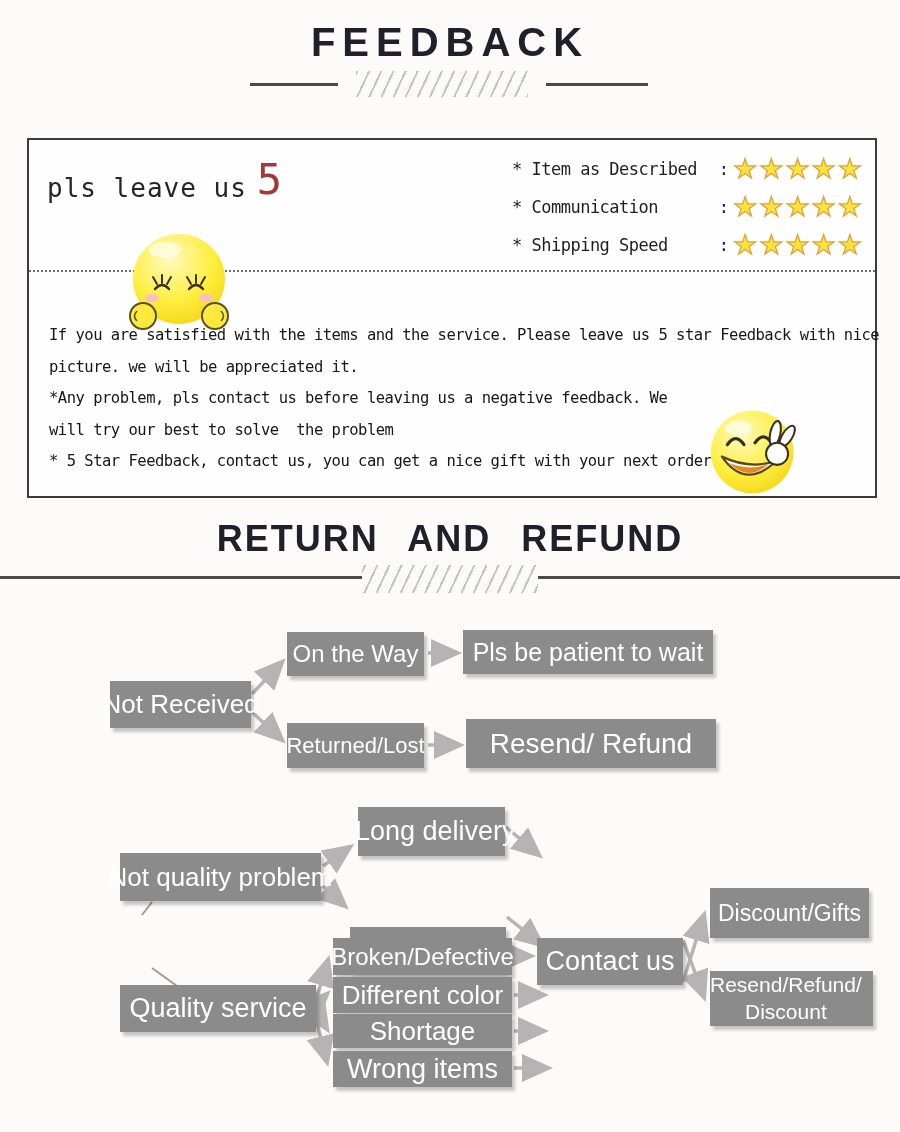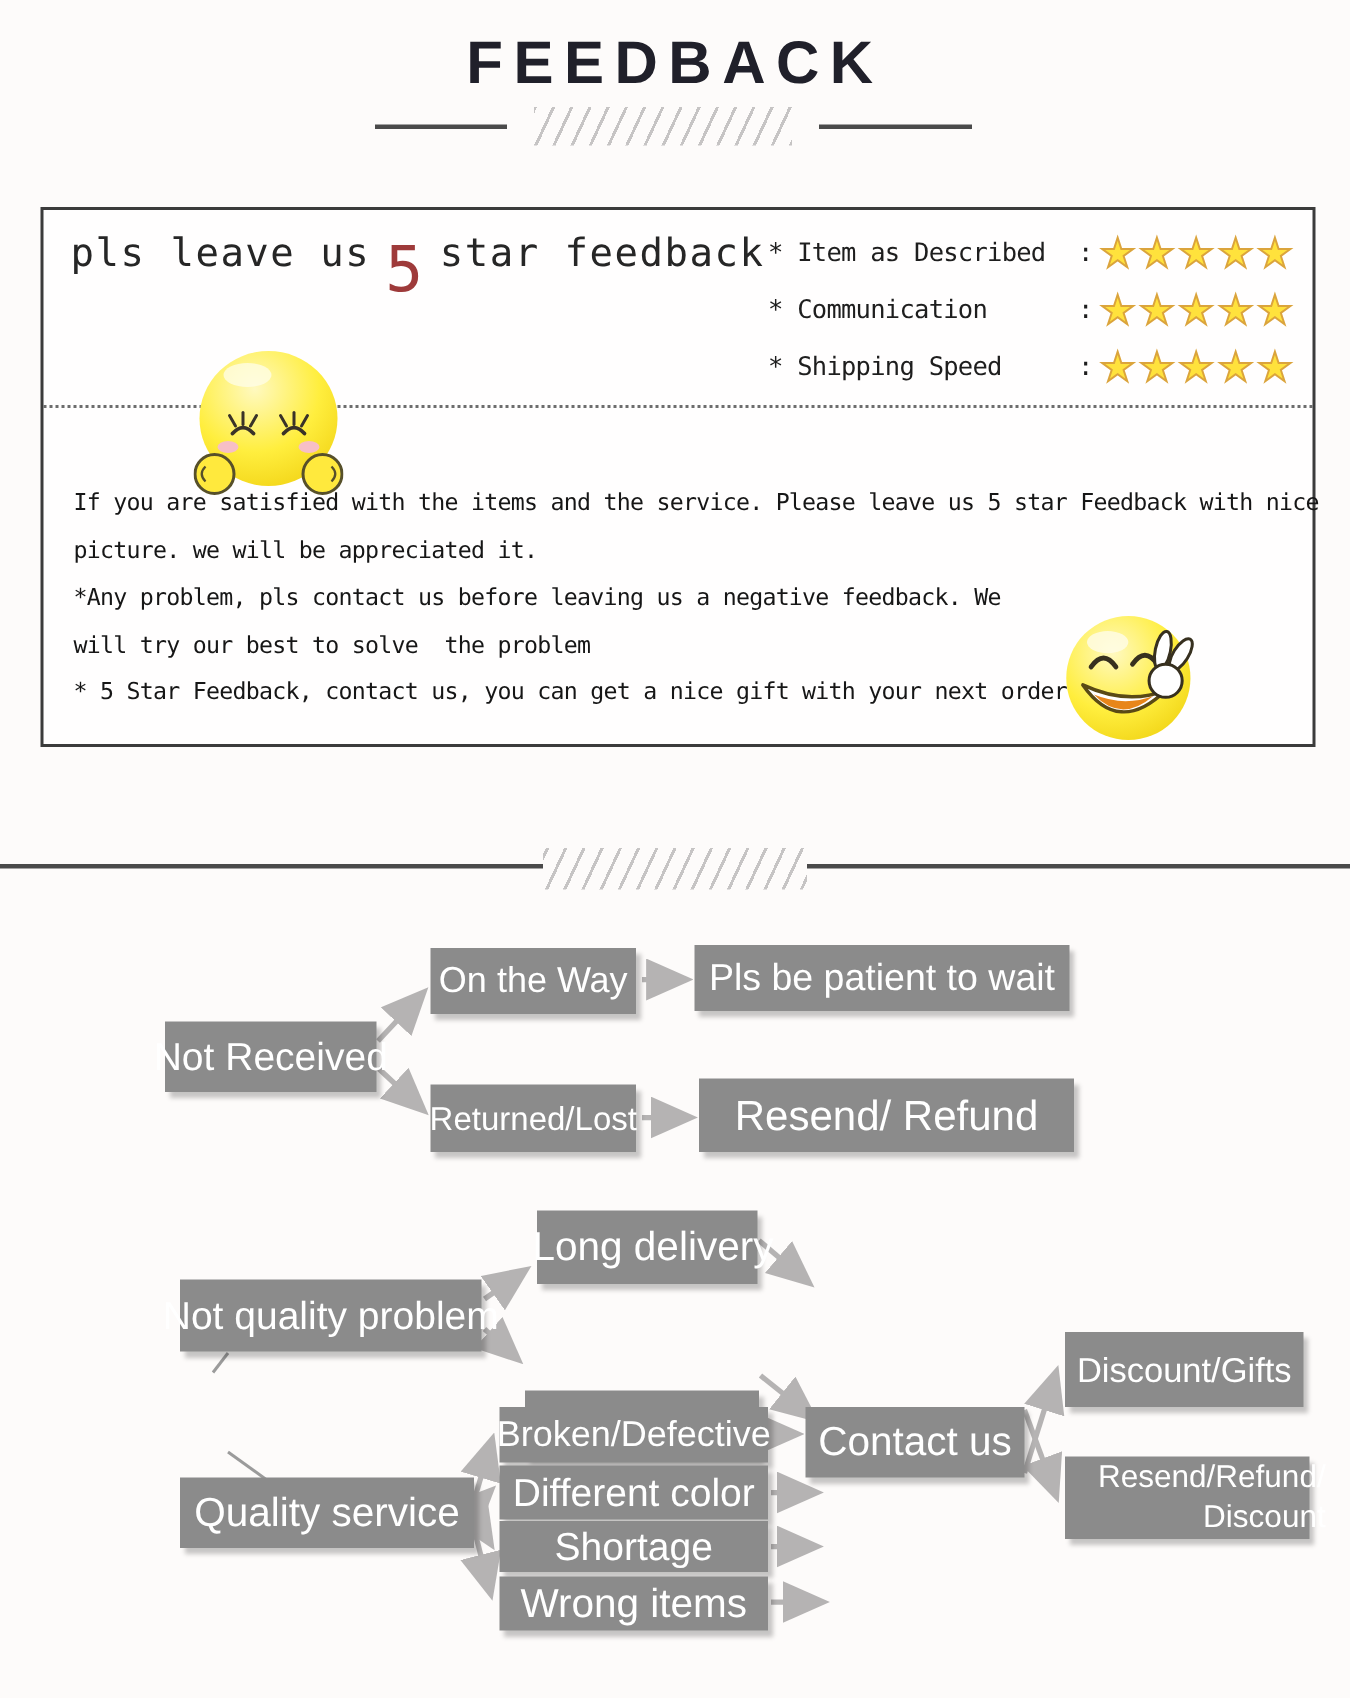--- a/index.html
+++ b/index.html
@@ -18,62 +18,61 @@
         background-clip:content-box;}
   .divider1{position:absolute;top:70px;left:250px;width:400px;height:28px;display:flex;align-items:center;}
   .divider1 .bar{height:3px;background:var(--line-dark);}
   .divider1 .hatch{width:172px;height:26px;margin:0 18px;}
   .divider2{position:absolute;top:565px;left:0;width:900px;height:30px;}
   .divider2 .bar{position:absolute;top:11px;left:0;right:0;height:3px;background:var(--line-dark);}
   .divider2 .hatch{position:absolute;left:352px;top:0;width:196px;height:28px;padding:0 10px;box-sizing:border-box;}
   
   .fbox{position:absolute;left:27px;top:138px;width:850px;height:360px;background:#fffefe;
         border:2px solid #3b3b3b;box-sizing:border-box;}
-  .headline{position:absolute;left:18px;top:14px;display:flex;align-items:flex-start;
+  .headline{position:absolute;left:18px;top:14px;display:flex;align-items:flex-end;
         font-family:"DejaVu Sans Mono",monospace;font-size:26px;color:#262626;letter-spacing:1px;}
   .headline .five{font-size:42px;color:var(--accent-red);margin:0 10px;position:relative;top:1px;}
   .ratings{position:absolute;left:483px;top:10px;width:352px;}
   .rating-row{display:flex;align-items:center;height:38px;}
   .rating-row .lbl{width:208px;font-family:"DejaVu Sans Mono",monospace;font-size:17px;
         letter-spacing:-0.5px;color:#1e1e1e;white-space:pre;}
   .rating-row .col{font-family:"DejaVu Sans Mono",monospace;font-size:17px;color:#1e1e1e;margin-right:4px;}
   .rating-row .stars{font-size:27px;letter-spacing:2px;color:var(--star-yellow);
         -webkit-text-stroke:1.3px var(--star-outline);white-space:nowrap;line-height:1;}
   .dotted{position:absolute;left:0;right:0;top:130px;border-top:2px dotted #6d6d6d;}
   .body-lines{position:absolute;left:20px;top:186px;font-family:"DejaVu Sans Mono",monospace;
         font-size:15.5px;letter-spacing:-0.5px;color:#161616;}
   .body-lines div{height:31.5px;white-space:pre;}
   .emoji1{position:absolute;left:100px;top:92px;z-index:2;}
   .emoji2{position:absolute;left:680px;top:266px;z-index:2;}
   
   .node{position:absolute;background:var(--node-gray);color:#fff;display:flex;align-items:center;
         justify-content:center;box-shadow:3px 4px 3px rgba(0,0,0,0.22);white-space:nowrap;
         font-family:"Liberation Sans",sans-serif;}
   .node.left-flush{justify-content:flex-start;text-indent:-3px;}
-  .node.two-line{white-space:pre-line;justify-content:flex-start;text-align:right;
-        padding-left:22px;line-height:1.25;box-sizing:border-box;}
+  .node.two-line{white-space:pre-line;justify-content:flex-start;text-align:center;
+        padding-left:0;line-height:1.25;box-sizing:border-box;}
   .arrows{position:absolute;left:0;top:600px;pointer-events:none;}
 </style>
 </head>
 <body>
 
 <div class="page">
 
   <h1 class="big-title" id="feedback-title">FEEDBACK</h1>
   <div class="divider1">
     <div class="bar" style="width:88px"></div>
     <div class="hatch"></div>
     <div class="bar" style="width:102px"></div>
   </div>
 
   <div class="fbox">
     <div class="headline">
       <span>pls leave us</span>
       <span class="five">5</span>
-      <span>star feedback</span>
     </div>
 
     <div class="ratings">
       <div class="rating-row">
         <span class="lbl">* Item as Described</span>
         <span class="col">:</span>
         <span class="stars">★★★★★</span>
       </div>
       <div class="rating-row">
         <span class="lbl">* Communication</span>
@@ -142,20 +141,21 @@
         <path d="M22,62 Q42,83 65,63 Q44,71 22,62 Z" fill="#e8861a"></path>
         <g stroke="#37301f" stroke-width="2.2" fill="#fff">
           <ellipse cx="72" cy="30" rx="5.5" ry="14" transform="rotate(12 72 30)"></ellipse>
           <ellipse cx="85" cy="33" rx="5.5" ry="13" transform="rotate(32 85 33)"></ellipse>
           <circle cx="74" cy="52" r="12"></circle>
         </g>
       </svg>
     </div>
   </div>
 
+  <h2 class="big-title" id="return-title">RETURN AND REFUND</h2>
   <div class="divider2">
     <div class="bar"></div>
     <div class="hatch"></div>
   </div>
 
   <svg class="arrows" width="900" height="532" viewBox="0 0 900 532">
     <defs>
       <marker id="ah" markerWidth="9" markerHeight="8" refX="7.5" refY="4" orient="auto">
         <path d="M0,0 L9,4 L0,8 Z" fill="#b5b3b3"></path>
       </marker>

